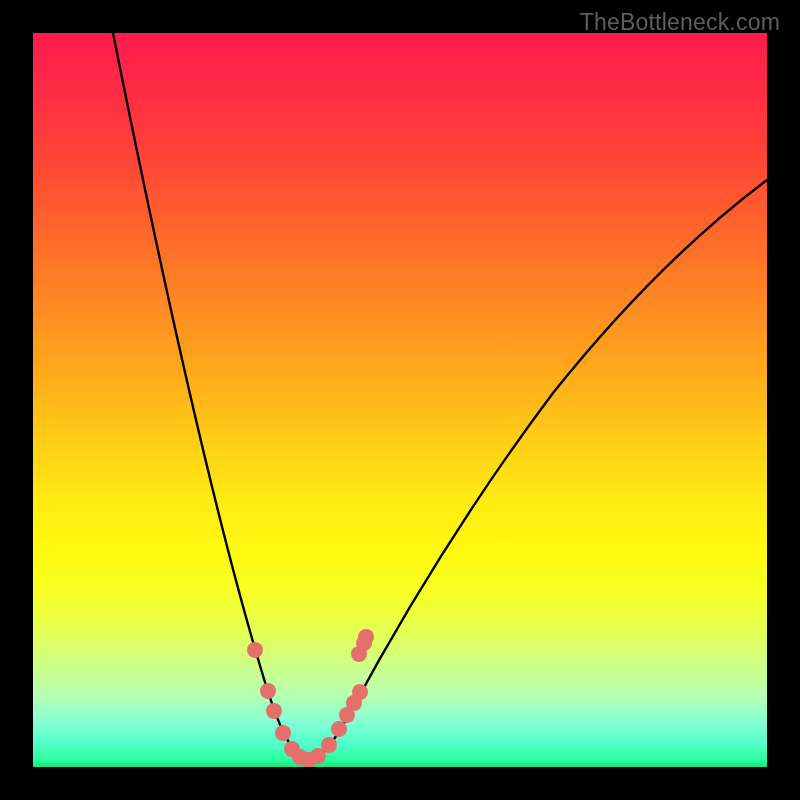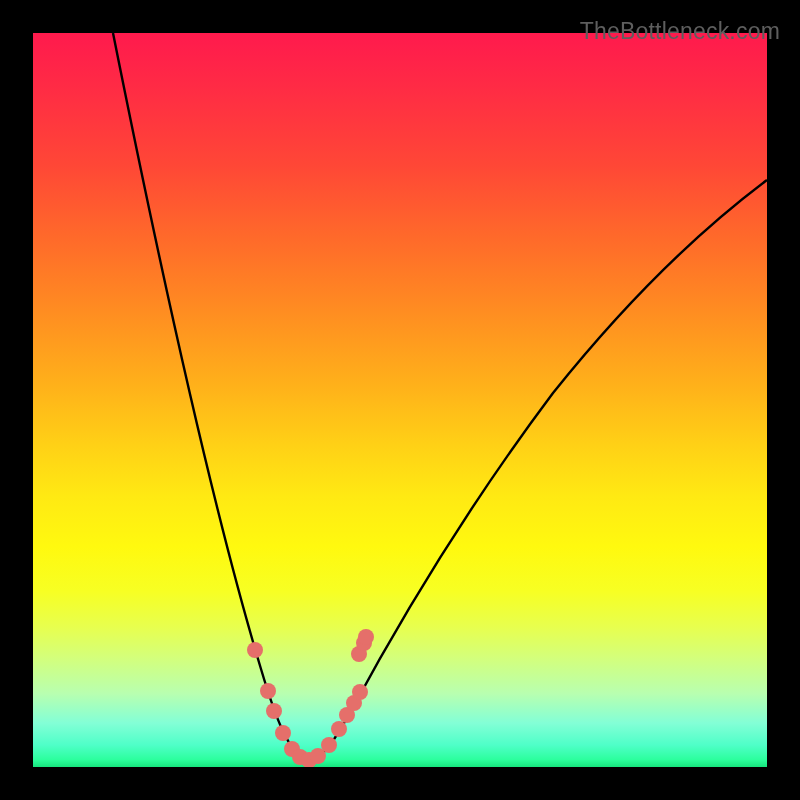--- a/index.html
+++ b/index.html
@@ -49,21 +49,21 @@
   }
   svg.curve {
     position: absolute;
     top: 0;
     left: 0;
     width: 734px;
     height: 734px;
   }
   .watermark {
     position: absolute;
-    top: 18px;
+    top: 9px;
     right: 20px;
     color: #5e5e5e;
     font-size: 23px;
     letter-spacing: 0.2px;
     font-weight: 400;
     text-align: center;
   }
 </style>
 </head>
 <body>

